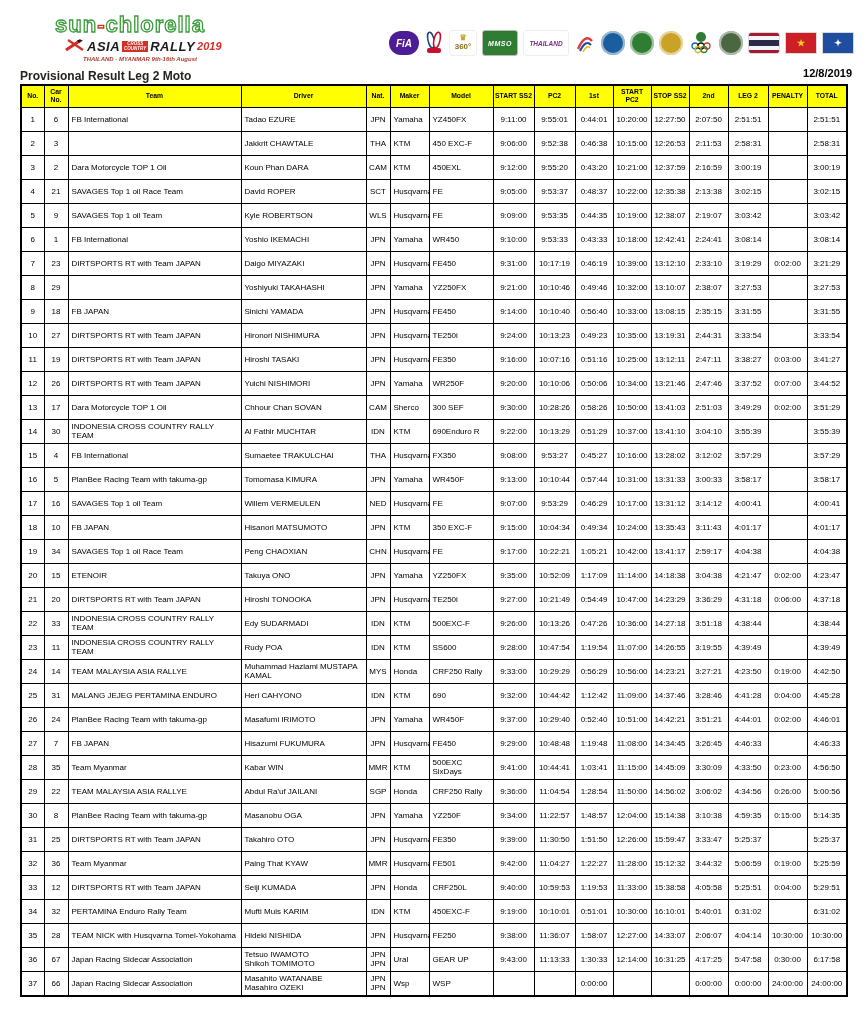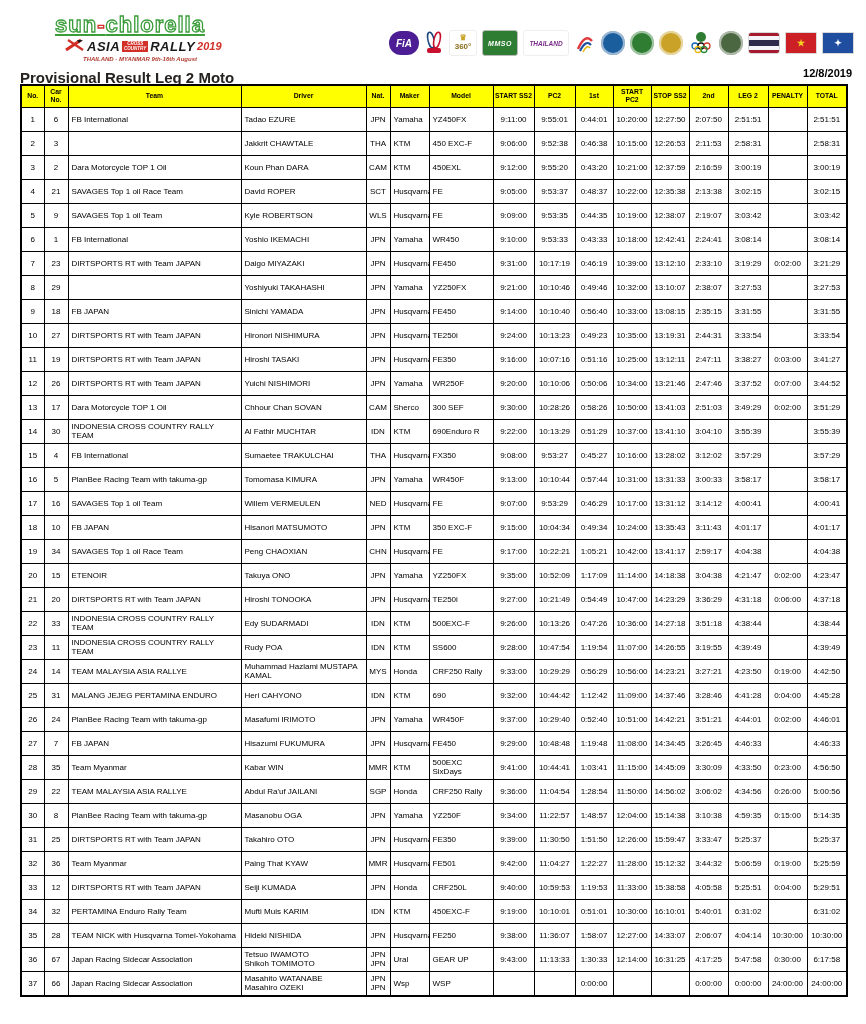--- a/index.html
+++ b/index.html
@@ -2,21 +2,21 @@
 <html><head>
 <meta charset="utf-8">
 <style>
   html,body{margin:0;padding:0;background:#fff;}
   .page{position:relative;width:866px;height:1024px;background:#ffffff;
         font-family:"Liberation Sans", sans-serif;color:#000;overflow:hidden;}
 
   
   .brand{position:absolute;left:55px;top:14px;line-height:1;}
   .brand-name{font-weight:bold;font-size:22px;letter-spacing:1px;
-              color:#fff;-webkit-text-stroke:1.3px #3a9d3a;text-stroke:1.3px #3a9d3a;text-decoration:underline;}
+              color:#fff;-webkit-text-stroke:1.3px #3a9d3a;text-stroke:1.3px #3a9d3a;}
   .brand-name .red{-webkit-text-stroke:1.3px #d22f27;}
   .brand-event{display:flex;align-items:center;gap:2px;margin:2px 0 0 10px;
                font-style:italic;font-weight:bold;}
   .ev-asia,.ev-rally{font-size:13px;color:#1a1a1a;letter-spacing:.5px;}
   .ev-stack{font-size:4.5px;color:#fff;background:#d22f27;padding:1px 2px;
             white-space:pre-line;text-align:center;line-height:1.1;}
   .ev-year{font-size:11px;color:#d22f27;}
   .brand-sub{margin:1px 0 0 28px;font-size:6px;font-weight:bold;font-style:italic;color:#b03a2e;}
 
   
@@ -28,21 +28,21 @@
   .plogo.text{width:44px;font-style:italic;border:1px solid #eee;font-size:6.5px;}
   .plogo.crown{width:26px;border:1px solid #eee;color:#8a6d1a;flex-direction:column;font-size:8px;}
   .plogo.crown::before{content:"♛";font-size:8px;color:#c9a227;line-height:.8;}
   .plogo.badge{width:24px;height:24px;border-radius:50%;box-shadow:inset 0 0 0 2px rgba(255,255,255,.55);}
   .plogo.flag{width:30px;height:20px;border-radius:1px;border:1px solid #d8d8d8;font-size:9px;}
   .plogo.flag-thailand{width:30px;height:20px;border:1px solid #d8d8d8;
      background:linear-gradient(to bottom,#A51931 0 17%,#F4F5F8 17% 33%,#2D2A4A 33% 67%,#F4F5F8 67% 83%,#A51931 83% 100%);}
 
   
   .date{position:absolute;right:14px;top:67px;font-size:11px;font-weight:bold;}
-  .title{position:absolute;left:20px;top:69px;font-size:15px;font-weight:bold;color:#262220;}
+  .title{position:absolute;left:20px;top:69px;font-size:12px;font-weight:bold;color:#262220;}
 
   
   table.results{position:absolute;left:20px;top:84px;width:826px;
                 border-collapse:collapse;table-layout:fixed;border:2px solid #000;}
   .results th{background:#ffff00;border:1px solid #000;font-size:6.8px;font-weight:bold;
               padding:2px 0;white-space:pre-line;line-height:1.25;text-align:center;}
   .results td{border:1px solid #000;font-size:8px;padding:1px 3px;height:21px;
               white-space:pre-line;line-height:1.18;overflow:hidden;vertical-align:middle;}
   .results td.c{text-align:center;padding:1px 0;}
 </style>

